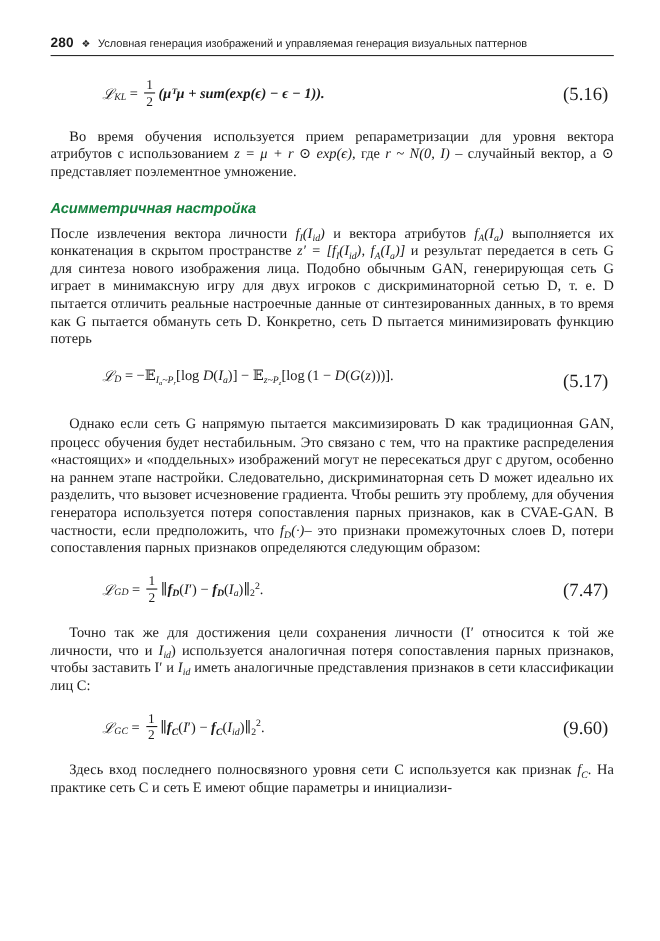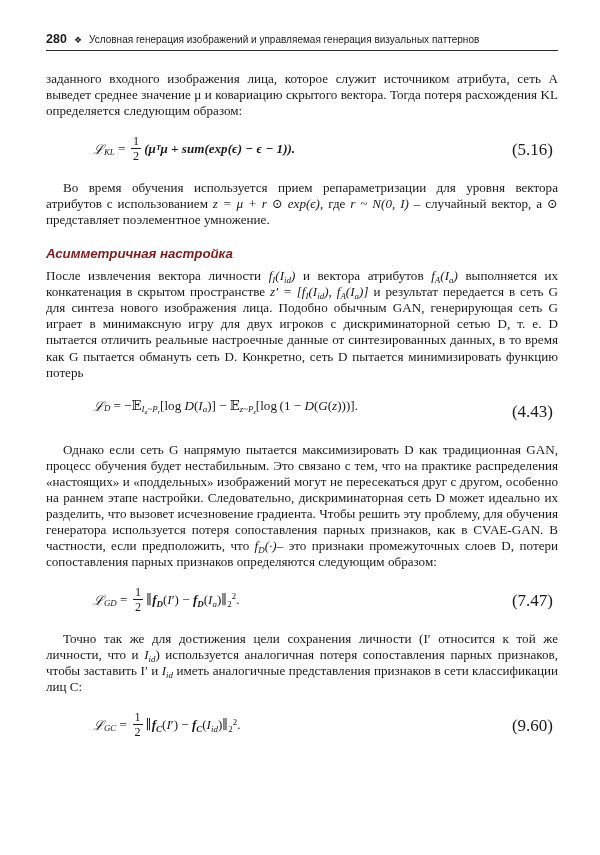--- a/index.html
+++ b/index.html
@@ -87,21 +87,21 @@
     top: -0.48em;
   }
 
   
   h2.sec {
     font-family: "Liberation Sans", "DejaVu Sans", sans-serif;
     font-style: italic;
     font-weight: 700;
     font-size: 13.3px;
     margin: 18px 0 7px 0;
-    color: #7f1d1d;
+    color: #15803d;
     letter-spacing: -0.05px;
   }
 
   
   .eqline {
     position: relative;
     display: block;
     margin: 16px 0 15px 0;
     min-height: 30px;
   }
@@ -149,21 +149,20 @@
 <body>
 
 <div class="page">
 
   <div class="running-head">
     <span class="folio">280</span>
     <span class="head-orn">❖</span>
     <span class="head-title">Условная генерация изображений и управляемая генерация визуальных паттернов</span>
   </div>
 
-  <p class="body"><span>заданного входного изображения лица, которое служит источником атрибута, сеть A выведет среднее значение μ и ковариацию скрытого вектора. Тогда потеря расхождения KL определяется следующим образом:</span></p>
 
   <div class="eqline">
     <span class="eqbody">
       <span class="mi bb">ℒ</span>
         <sub class="mi">KL</sub>
       <span class="op">=</span>
       <span class="frac">
         <span class="num">1</span>
         <span class="den">2</span>
       </span>
@@ -178,21 +177,21 @@
 
   <p class="body"><span>После извлечения вектора личности</span> <span class="mi nowrapx">f<sub>I</sub>(I<sub>id</sub>)</span> <span>и вектора атрибутов</span> <span class="mi nowrapx">f<sub>A</sub>(I<sub>a</sub>)</span> <span>выполняется их конкатенация в скрытом пространстве</span> <span class="mi nowrapx">z′ = [f<sub>I</sub>(I<sub>id</sub>), f<sub>A</sub>(I<sub>a</sub>)]</span> <span>и результат передается в сеть G для синтеза нового изображения лица. Подобно обычным GAN, генерирующая сеть G играет в минимаксную игру для двух игроков с дискриминаторной сетью D, т. е. D пытается отличить реальные настроечные данные от синтезированных данных, в то время как G пытается обмануть сеть D. Конкретно, сеть D пытается минимизировать функцию потерь</span></p>
 
   <div class="eqline">
     <span class="eqbody">
       <span class="mi bb">ℒ</span>
         <sub class="mi">D</sub>
       <span class="op">=</span>
       <span class="nowrapx">−𝔼<sub class="mi">I<sub>a</sub>~P<sub>r</sub></sub>[log <span class="mi">D</span>(<span class="mi">I<sub>a</sub></span>)] − 𝔼<sub class="mi">z~P<sub>z</sub></sub>[log (1 − <span class="mi">D</span>(<span class="mi">G</span>(<span class="mi">z</span>)))].</span>
     </span>
-    <span class="eqno">(4.43)</span>
+    <span class="eqno">(5.17)</span>
   </div>
 
   <p class="body indent"><span>Однако если сеть G напрямую пытается максимизировать D как традиционная GAN, процесс обучения будет нестабильным. Это связано с тем, что на практике распределения «настоящих» и «поддельных» изображений могут не пересекаться друг с другом, особенно на раннем этапе настройки. Следовательно, дискриминаторная сеть D может идеально их разделить, что вызовет исчезновение градиента. Чтобы решить эту проблему, для обучения генератора используется потеря сопоставления парных признаков, как в CVAE-GAN. В частности, если предположить, что</span> <span class="mi nowrapx">f<sub>D</sub>(·)</span><span>– это признаки промежуточных слоев D, потери сопоставления парных признаков определяются следующим образом:</span></p>
 
   <div class="eqline">
     <span class="eqbody">
       <span class="mi bb">ℒ</span>
         <sub class="mi">GD</sub>
       <span class="op">=</span>
       <span class="frac">
@@ -214,14 +213,15 @@
       <span class="op">=</span>
       <span class="frac">
         <span class="num">1</span>
         <span class="den">2</span>
       </span>
       <span class="nowrapx eqtail">∥<span class="mi-b">f<sub>C</sub></span>(<span class="mi">I</span>′) − <span class="mi-b">f<sub>C</sub></span>(<span class="mi">I<sub>id</sub></span>)∥<sub>2</sub><sup>2</sup>.</span>
     </span>
     <span class="eqno">(9.60)</span>
   </div>
 
+  <p class="body indent"><span>Здесь вход последнего полносвязного уровня сети C используется как признак</span> <span class="mi nowrapx">f<sub>C</sub></span><span>. На практике сеть C и сеть E имеют общие параметры и инициализи-</span></p>
 
 </div>
 
 </body></html>

